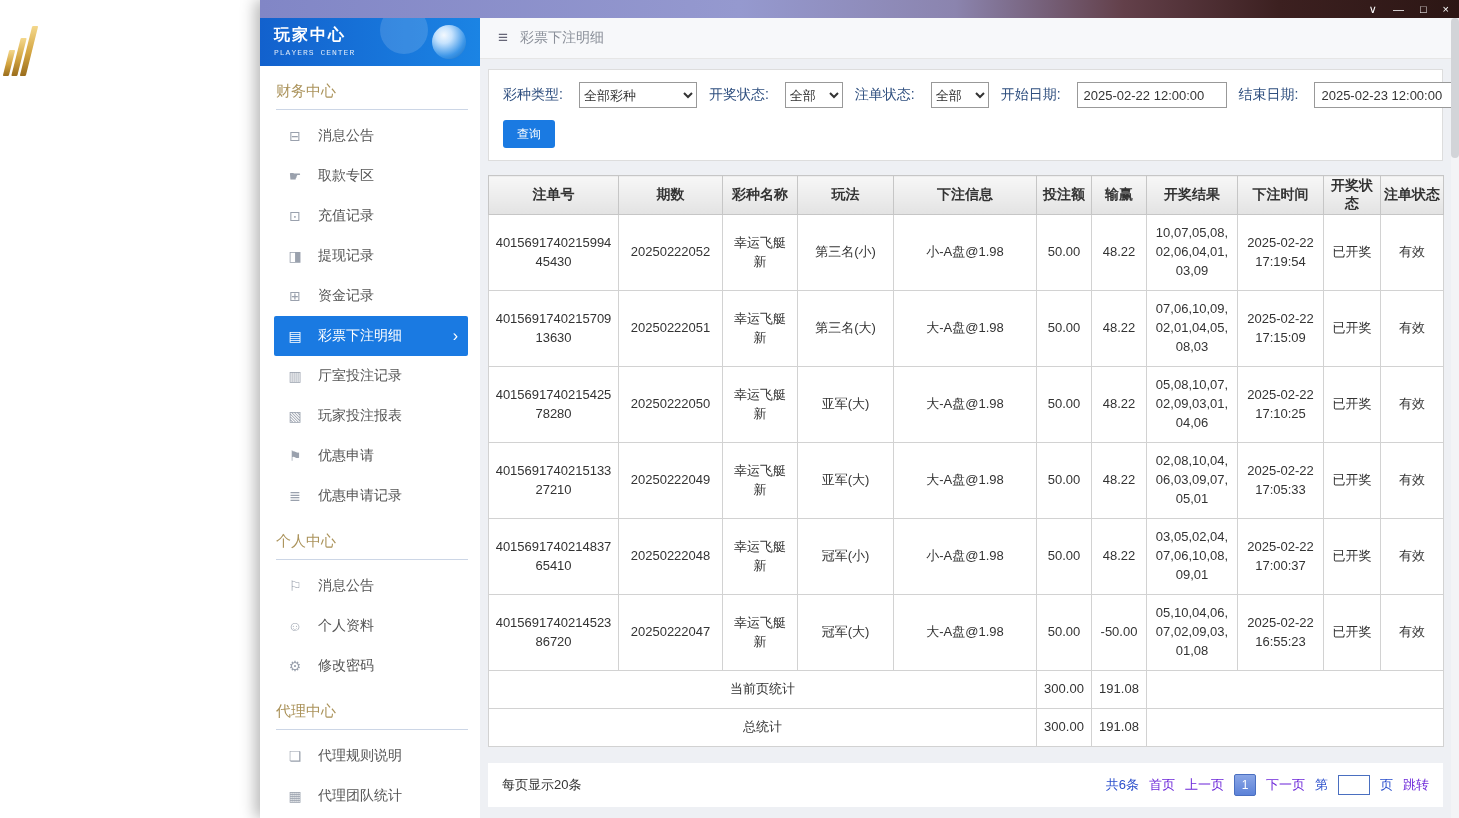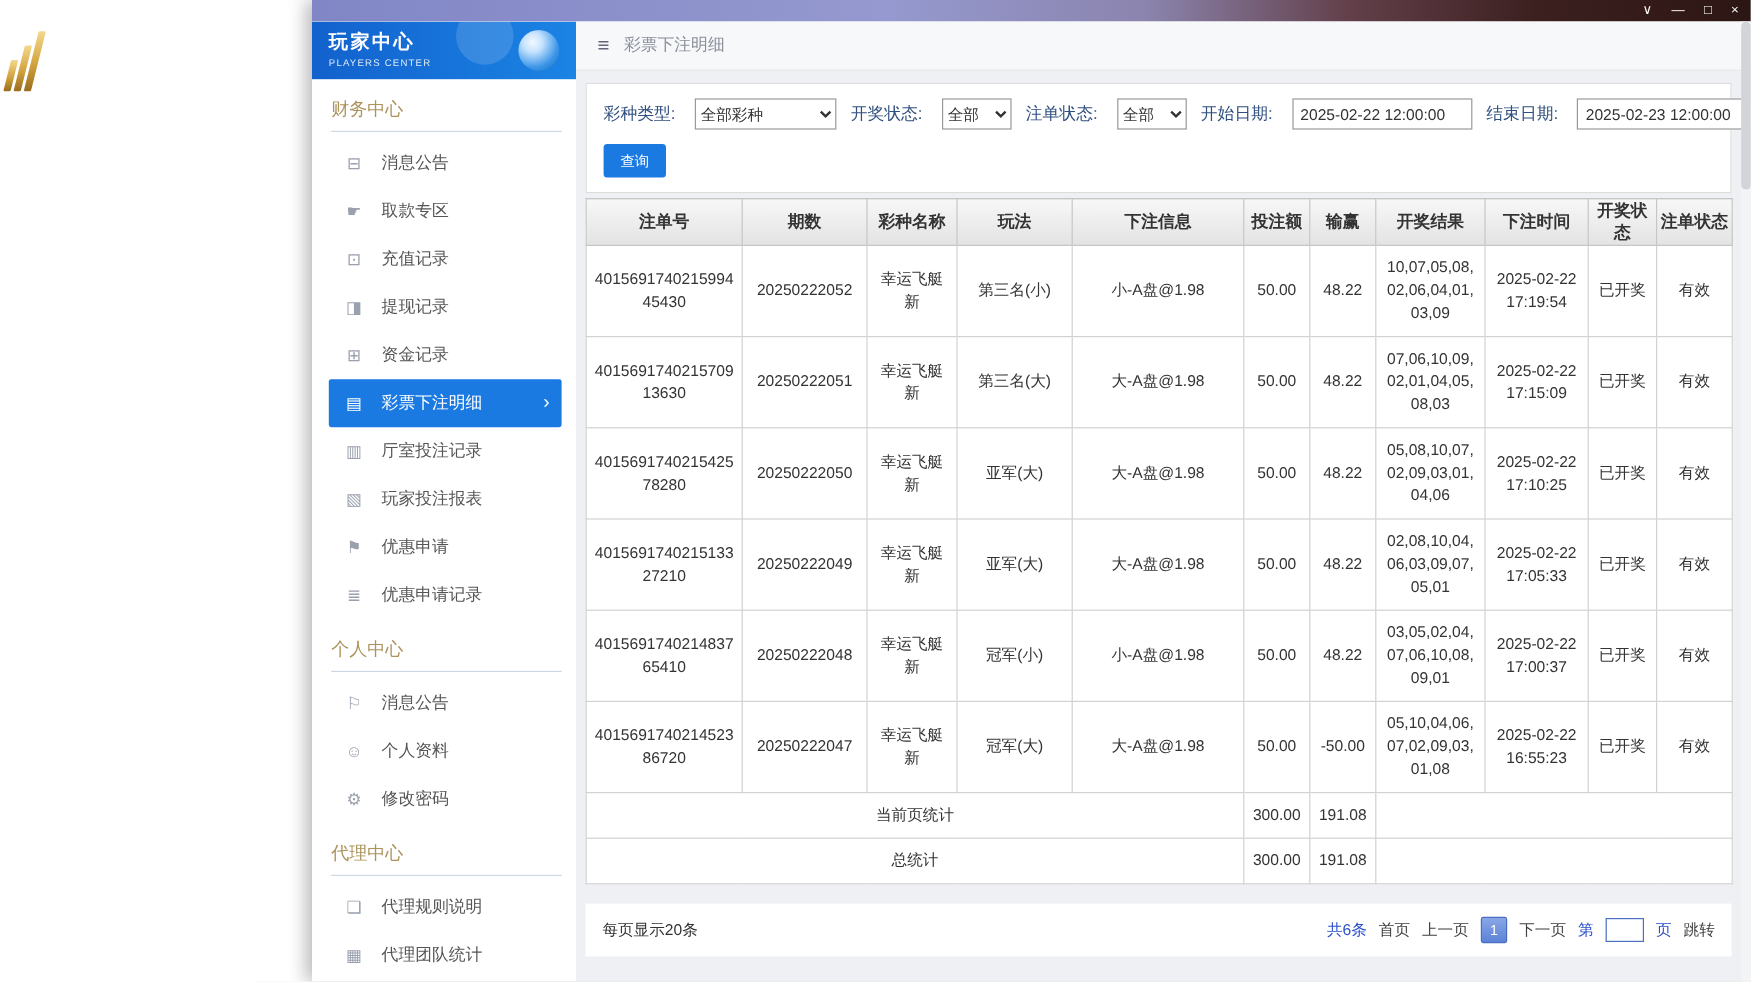--- a/index.html
+++ b/index.html
@@ -27,21 +27,21 @@
     background:linear-gradient(90deg,#8186c6 0%,#9599cf 40%,#8b84ae 58%,#63404a 72%,#3c2020 85%,#2c1614 100%);}
   .win-ctrl{cursor:default;}
   .app-body{display:flex;height:800px;}
   
   .sidebar{width:220px;flex:none;background:#fff;overflow:hidden;}
   .sidebar-header{height:48px;box-sizing:border-box;position:relative;color:#fff;
     padding:7px 0 0 14px;background:linear-gradient(90deg,#1261cd,#1b84e4);overflow:hidden;}
   .sidebar-header::before{content:"";position:absolute;right:52px;top:-12px;width:48px;height:48px;
     border-radius:50%;background:rgba(255,255,255,.14);}
   .sh-title{font-size:16px;font-weight:bold;letter-spacing:2px;}
-  .sh-sub{font-size:8px;letter-spacing:1px;opacity:.85;margin-top:2px;}
+  .sh-sub{font-size:8px;letter-spacing:1px;opacity:.85;margin-top:2px;font-family:Liberation Mono, monospace;}
   .sh-ball{position:absolute;right:14px;top:7px;width:34px;height:34px;border-radius:50%;
     background:radial-gradient(circle at 35% 30%,#ffffff 0%,#cfe8ff 25%,#3e97e8 65%,#1566b4 100%);opacity:.95;}
   .side-section-title{margin:16px 12px 0 16px;padding-bottom:8px;color:#ab935b;font-size:15px;
     border-bottom:1px solid #ccd6e6;}
   .side-item{height:40px;display:flex;align-items:center;margin:0 12px 0 14px;
     color:#555;font-size:14px;cursor:pointer;}
   .side-section-title + .side-item{margin-top:6px;}
   .side-icon{width:18px;flex:none;margin:0 14px 0 12px;color:#9aa1ad;font-size:14px;text-align:center;}
   .side-item.active{background:#1a7ae2;color:#fff;border-radius:2px;}
   .side-item.active .side-icon{color:#fff;}
@@ -56,34 +56,34 @@
   .filter-card{background:#fff;border:1px solid #ddd;padding:12px 14px;width:955px;box-sizing:border-box;}
   .filter-row{display:flex;align-items:center;font-size:14px;color:#2f4f7f;white-space:nowrap;}
   .filter-group{display:flex;align-items:center;gap:16px;margin-right:12px;}
   .ctrl{height:26px;border:1px solid #999;background:#fff;font-size:13px;color:#333;
     font-family:inherit;box-sizing:border-box;}
   .sel-lg{width:118px;} .sel-sm{width:58px;}
   .date{width:150px;padding:2px 6px;}
   .search-btn{margin-top:12px;width:52px;height:28px;background:#1a7ae2;color:#fff;border:none;
     border-radius:3px;font-size:12px;cursor:pointer;font-family:inherit;}
   
-  .data-table{margin-top:4px;border-collapse:collapse;table-layout:fixed;width:955px;
+  .data-table{margin-top:14px;border-collapse:collapse;table-layout:fixed;width:955px;
     background:#fff;font-size:13px;color:#333;}
   .data-table th{background:linear-gradient(#f7f7f7,#e3e3e3);font-weight:bold;font-size:14px;
     height:38px;border:1px solid #c6c6c6;padding:0 2px;}
   .data-table td{border:1px solid #d2d2d2;text-align:center;padding:4px 6px;word-break:break-all;
     line-height:1.45;}
   .data-row{height:76px;}
   .summary-row{height:38px;}
   
   .footer-bar{margin-top:16px;width:955px;height:44px;box-sizing:border-box;background:#fff;
     display:flex;align-items:center;justify-content:space-between;padding:0 14px;
     font-size:13px;color:#333;}
   .pagination{display:flex;align-items:center;gap:10px;color:#2b4fcc;margin-left:34px;}
-  .pg-link{color:#404040;cursor:pointer;}
+  .pg-link{color:#6d28d9;cursor:pointer;}
   .pg-current{width:20px;height:20px;border:1px solid #4a6fc0;border-radius:2px;color:#fff;
     background:linear-gradient(#8aa6e6,#5c82d8);display:flex;align-items:center;justify-content:center;
     font-size:12px;cursor:pointer;}
   .pg-input{width:32px;height:20px;border:1px solid #4a6fc0;box-sizing:border-box;}
   
   .v-scrollbar{position:absolute;right:0;top:18px;bottom:0;width:8px;background:#f3f4f6;}
   .v-thumb{width:8px;height:140px;background:#d2d4d8;border-radius:4px;cursor:pointer;}
 </style>
 </head>
 <body>

